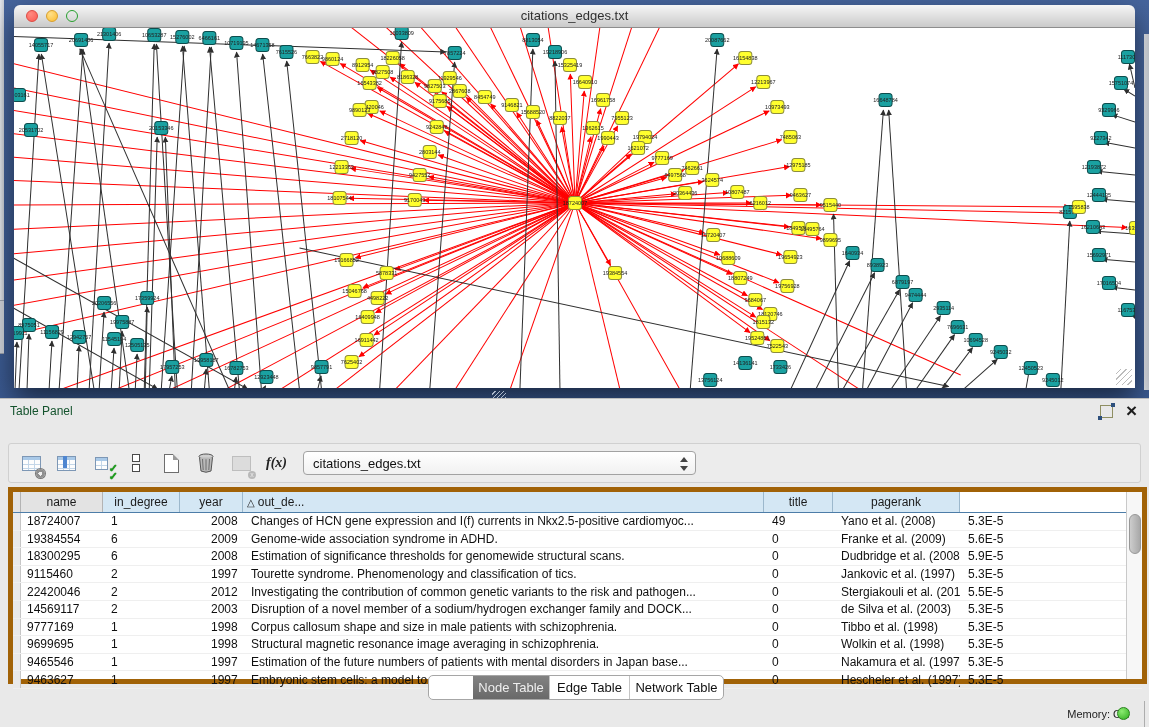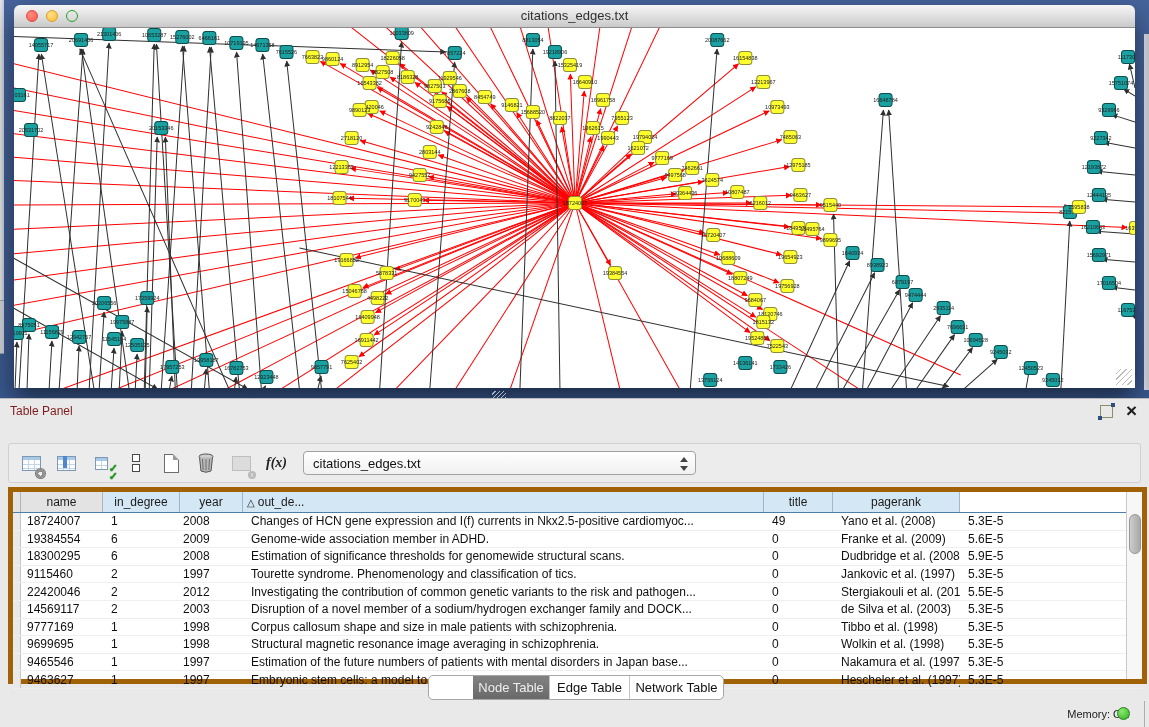--- a/index.html
+++ b/index.html
@@ -27,21 +27,21 @@
   .resize-grip{position:absolute;right:3px;bottom:3px;width:16px;height:16px;
     background:repeating-linear-gradient(135deg,transparent 0 3px,#bcbcbc 3px 4px);}
 
   .splitter-grip{position:absolute;left:492px;top:391px;width:14px;height:7px;
     background:repeating-linear-gradient(135deg,transparent 0 2px,#aab6c9 2px 3px);}
 
   
   .table-panel{position:absolute;left:0;top:398px;width:1149px;height:329px;
     background:#e9e9e9;border-top:1px solid #bcbcbc;}
   .panel-header{position:relative;height:24px;}
-  .panel-title{position:absolute;left:10px;top:5px;font-size:12px;color:#7f1d1d;}
+  .panel-title{position:absolute;left:10px;top:5px;font-size:12px;color:#14532d;}
   .float-icon{position:absolute;right:36px;top:6px;width:11px;height:11px;border:1px solid #8f8f63;}
   .float-icon:before,.float-icon:after{content:"";position:absolute;width:4px;height:4px;background:#2d4f7c;}
   .float-icon:before{left:-3px;bottom:-3px;}
   .float-icon:after{right:-3px;top:-3px;}
   .close-x{position:absolute;right:12px;top:1px;font-size:19px;font-weight:bold;color:#1c1c1c;cursor:default;}
 
   .toolbar{position:absolute;left:8px;top:44px;width:1131px;height:38px;background:#ececec;
     border:1px solid #d0d0d0;border-radius:3px;display:flex;align-items:center;}
   .tbtn{position:relative;width:26px;height:26px;margin-left:9px;display:flex;align-items:center;justify-content:center;}
   .mtable{position:relative;width:19px;height:15px;background:#fdfdfd;border:1px solid #7d97b5;box-sizing:border-box;
@@ -81,21 +81,21 @@
   .hcell.gray{background:#e3e3e3;border-right:1px solid #b3b3b3;}
   .hcell.gutter{background:#e3e3e3;border-right:1px solid #b3b3b3;}
   .hcell.sorted{justify-content:flex-start;padding-left:4px;}
   .sort-tri{font-size:10px;margin-right:3px;color:#222;}
   .tbody{position:relative;}
   .trow{display:grid;grid-template-columns:8px 82px 77px 63px 521px 69px 127px 159px;height:16.6px;
     align-items:center;border-bottom:1px solid #efefef;}
   .tcell{font-size:12px;color:#101010;white-space:nowrap;overflow:hidden;padding-left:8px;box-sizing:border-box;}
   .tcell.c0{padding:0;background:#e9e9e9;border-right:1px solid #c6c6c6;height:100%;}
   .tcell.c1{padding-left:6px;}
-  .tcell.c3{padding-left:3px;}
+  .tcell.c3{padding-left:3px;margin-left:28px;}
   .vscroll{position:absolute;right:0;top:0;bottom:0;width:15px;background:#f7f7f7;border-left:1px solid #c9c9c9;}
   .vthumb{position:absolute;left:2px;top:22px;width:10px;height:38px;border-radius:6px;
     background:linear-gradient(90deg,#cdcdcd,#a8a8a8);border:1px solid #979797;}
 
   
   .tabs{position:absolute;left:428px;top:276px;width:294px;height:23px;background:#fff;
     border:1px solid #a6a6a6;border-radius:5px;display:flex;overflow:hidden;box-sizing:content-box;}
   .tab{font-size:13px;line-height:23px;text-align:center;color:#111;border-right:1px solid #c4c4c4;}
   .tab:last-child{border-right:none;}
   .tab.t0{width:90px;}.tab.t1{width:93px;}.tab.t2{width:110px;}
@@ -640,21 +640,21 @@
             <div class="tcell c4">Changes of HCN gene expression and I(f) currents in Nkx2.5-positive cardiomyoc...</div>
             <div class="tcell c5">49</div>
             <div class="tcell c6">Yano et al. (2008)</div>
             <div class="tcell c7">5.3E-5</div>
           </div>
           <div class="trow">
             <div class="tcell c0"></div>
             <div class="tcell c1">19384554</div>
             <div class="tcell c2">6</div>
             <div class="tcell c3">2009</div>
-            <div class="tcell c4">Genome-wide association member in ADHD.</div>
+            <div class="tcell c4">Genome-wide association syndrome in ADHD.</div>
             <div class="tcell c5">0</div>
             <div class="tcell c6">Franke et al. (2009)</div>
             <div class="tcell c7">5.6E-5</div>
           </div>
           <div class="trow">
             <div class="tcell c0"></div>
             <div class="tcell c1">18300295</div>
             <div class="tcell c2">6</div>
             <div class="tcell c3">2008</div>
             <div class="tcell c4">Estimation of significance thresholds for genomewide structural scans.</div>

